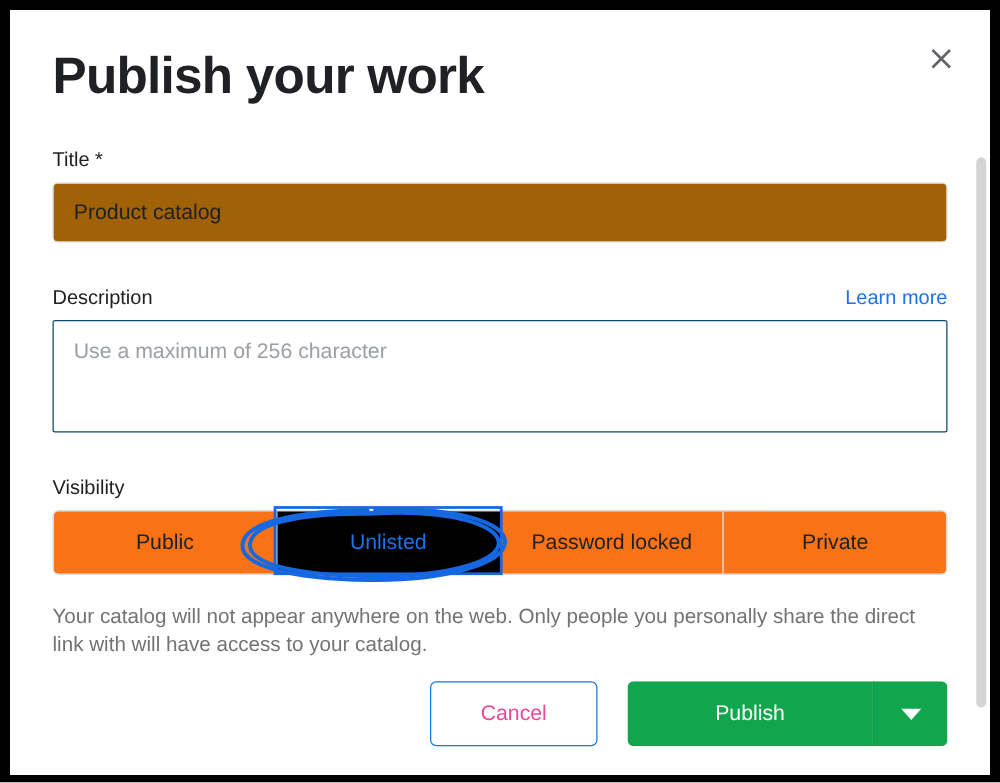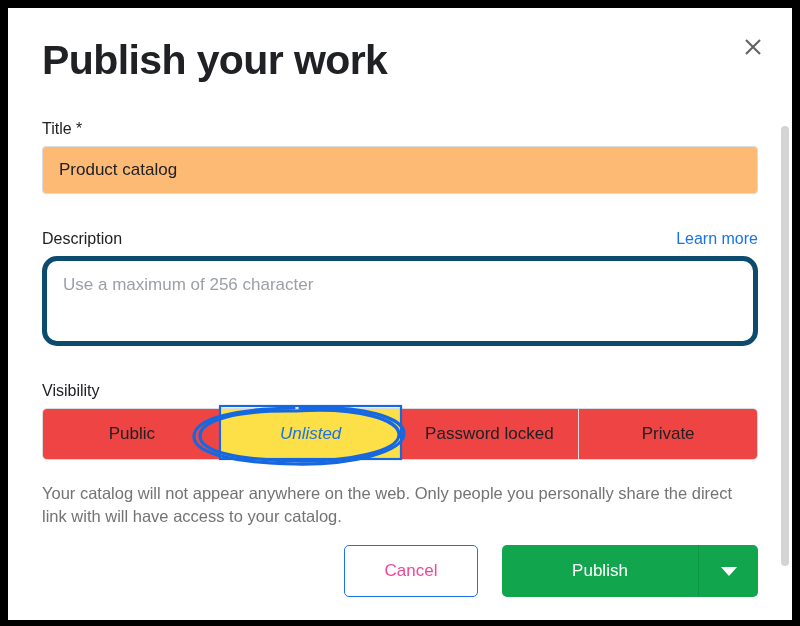--- a/index.html
+++ b/index.html
@@ -77,37 +77,37 @@
   }
 
   .title-input {
     display: block;
     width: 100%;
     height: 48px;
     padding: 0 16px;
     font-size: 17px;
     font-family: "Liberation Sans", sans-serif;
     color: #202124;
-    background: #fdba74;
+    background: #a16207;
     border: 1px solid #dadce0;
     border-radius: 4px;
     outline: none;
   }
 
   .desc-input {
     display: block;
     width: 100%;
     height: 90px;
     padding: 13px 16px;
     font-size: 17px;
     font-family: "Liberation Sans", sans-serif;
     color: #202124;
     background: #ffffff;
-    border: 5px solid #0c4a6e;
-    border-radius: 15px;
+    border: 1px solid #0c4a6e;
+    border-radius: 2px;
     outline: none;
     resize: none;
     line-height: 1.35;
   }
   .desc-input::placeholder { color: #9aa0a6; }
 
   
   .segmented {
     display: flex;
     width: 100%;
@@ -117,32 +117,31 @@
     overflow: hidden;
     background: #ffffff;
   }
   .segment {
     flex: 1 1 0;
     display: flex;
     align-items: center;
     justify-content: center;
     font-size: 17px;
     color: #202124;
-    background: #ef4444;
+    background: #f97316;
     border: none;
     border-left: 1px solid #dadce0;
     font-family: "Liberation Sans", sans-serif;
     cursor: pointer;
     height: 100%;
   }
   .segment:first-child { border-left: none; }
   .segment.selected {
-    background: #fde047;
+    background: #000000;
     color: #1a73e8;
-    font-style: italic;
   }
 
   .helper-text {
     margin-top: 22px;
     font-size: 16.5px;
     line-height: 1.42;
     color: #737373;
     max-width: 700px;
   }
 

